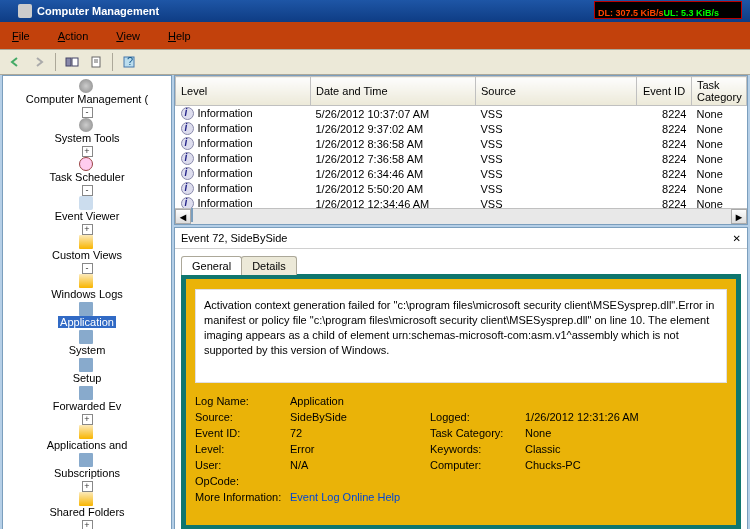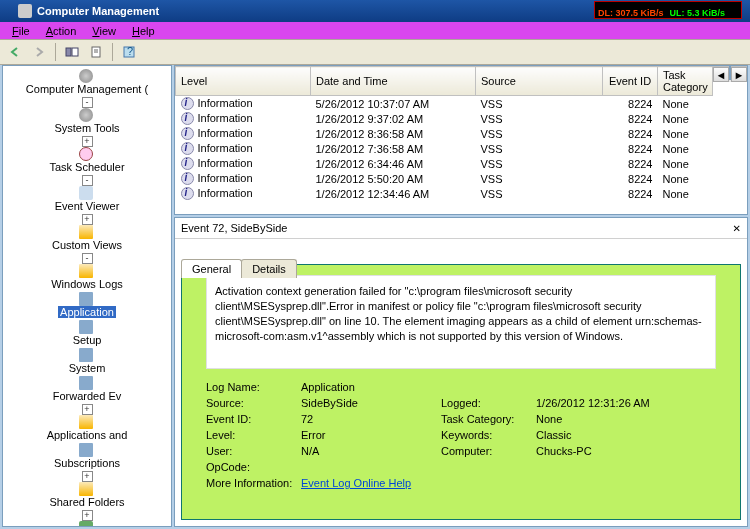--- a/index.html
+++ b/index.html
@@ -1,24 +1,24 @@
 <!DOCTYPE html>
 <html><head>
 <meta charset="utf-8">
 <style>
 * { box-sizing: border-box; margin: 0; padding: 0; font-family: Tahoma, "Segoe UI", sans-serif; font-size: 11px; }
 body { width: 750px; height: 529px; background: #b5cfe7; overflow: hidden; }
 
 .titlebar { height: 22px; background: linear-gradient(#1e56a6, #0e3c84); color: #fff; display: flex; align-items: center; padding: 0 18px; font-weight: bold; font-size: 12px; position: relative; }
 .titlebar .icon { width: 14px; height: 14px; margin-right: 5px; background: #ccc; border-radius: 2px; display:inline-block;}
-.netmon { position: absolute; right: 8px; top: 1px; width: 148px; height: 18px; background: #000; border: 1px solid #b00; display:flex; align-items:flex-end; padding:0 3px; gap:6px;}
+.netmon { position: absolute; right: 8px; top: 1px; width: 148px; height: 18px; background: #000; border: 1px solid #b00; display:flex; align-items:flex-end; padding:0 3px; }
 .netmon .dl { color:#f40; font-size:9px; line-height:9px;}
 .netmon .ul { color:#0f0; font-size:9px; line-height:9px;margin-top:46px;}
 
-.menubar { height: 18px; background: #d946ef; border-bottom: 1px solid #aca899; display: flex; align-items: center; padding: 0 4px; gap: 0; }
+.menubar { height: 28px; background: #c2410c; border-bottom: 1px solid #aca899; display: flex; align-items: center; padding: 0 4px; gap: 12px; }
 .menubar .item { padding: 2px 8px; cursor: default; text-decoration:underline; text-decoration-color:transparent;}
 .menubar .item:first-letter { text-decoration: underline; }
 
 .toolbar { height: 25px; background: #ece9d8; border-bottom:1px solid #aca899; display:flex; align-items:center; padding:0 4px; gap:2px;}
 .toolbar .btn { width:22px; height:20px; display:inline-flex; align-items:center; justify-content:center; border:1px solid transparent; border-radius:2px;}
 .toolbar .sep { width:1px; height:18px; background:#aca899; margin:0 3px;}
 
 .workspace { display:flex; height: calc(529px - 22px - 18px - 25px); background:#b5cfe7;}
 
 .tree-pane { width: 170px; background:#fff; border:1px solid #7b9ebd; margin: 0 0 2px 2px; overflow:auto; padding:2px 0;}
@@ -30,44 +30,44 @@
 .tic.folder { background: linear-gradient(#fceabb,#f8b500); border-radius:1px;}
 .tic.gear { background: radial-gradient(#ccc,#888); border-radius:50%;}
 .tic.clock { background:#fce; border:1px solid #944; border-radius:50%;}
 .tic.eye { background:#cde; border-radius:2px;}
 .tic.log { background:#8ac; border-radius:1px;}
 .tic.perf { background:#6a6; border-radius:2px;}
 .tic.disk { background:#999; border-radius:1px;}
 
 .right-pane { flex:1; display:flex; flex-direction:column; margin:0 2px 2px 2px; gap:2px;}
 
-.grid-wrap { height:150px; background:#fff; border:1px solid #7b9ebd; overflow:hidden; display:flex; flex-direction:row;}
+.grid-wrap { height:150px; background:#fff; border:1px solid #7b9ebd; overflow:hidden; display:flex; flex-direction:column;}
 .grid { flex:1; overflow:auto;}
 table { border-collapse: collapse; width:100%; table-layout:fixed;}
 th { background:linear-gradient(#fdfdfd,#ece9d8); border:1px solid #c0c0c0; text-align:left; padding:2px 5px; font-weight:normal; position:sticky; top:0;}
 td { padding:1px 5px; white-space:nowrap; overflow:hidden;}
 .lev-ic { width:13px; height:13px; display:inline-block; border-radius:50%; vertical-align:-3px; margin-right:4px;}
 .lev-info { background:#dde; border:1px solid #88a; position:relative;}
 .lev-info::after{content:"i"; position:absolute; left:3px; top:-1px; color:#228; font-weight:bold; font-style:italic; font-size:10px;}
 .hscroll { height:16px; background:#ece9d8; border-top:1px solid #c0c0c0; display:flex;}
 .hscroll .arr { width:16px; background:linear-gradient(#fdfdfd,#ddd); border:1px solid #aaa; display:flex;align-items:center;justify-content:center;}
 .hscroll .track { flex:1; background:#e8e8e8;}
 .hscroll .thumb { width:26px; height:100%; background:linear-gradient(#cfe3fb,#a8c8ee); border:1px solid #7b9ebd; margin-left:auto;}
 
 .detail-wrap { flex:1; background:#fff; border:1px solid #7b9ebd; display:flex; flex-direction:column;}
 .detail-head { padding:4px 6px; border-bottom:1px solid #d0d0d0; display:flex; justify-content:space-between; align-items:center;}
 .detail-head .close { font-family: Marlett, Arial; font-size:10px; cursor:pointer;}
 .tabs { display:flex; padding:6px 6px 0 6px; gap:0;}
-.tab { padding:3px 10px; border:1px solid #aca899; border-bottom:none; background:#ece9d8; border-radius:3px 3px 0 0; position:relative; top:14px; margin-right:-1px;}
+.tab { padding:3px 10px; border:1px solid #aca899; border-bottom:none; background:#ece9d8; border-radius:3px 3px 0 0; position:relative; top:1px; margin-right:-1px;}
 .tab.active { background:#fff; z-index:2;}
-.tabbody { flex:1; margin:0 6px 6px 6px; border:1px solid #0f766e; background:#bef264; padding:10px 24px; overflow:auto;}
+.tabbody { flex:1; margin:0 6px 6px 6px; border:5px solid #0f766e; background:#eab308; padding:10px 9px; overflow:auto;}
 .desc-box { border:1px solid #e0dfe3; background:#fff; padding:8px 8px; height:94px; overflow:auto; margin-bottom:12px; line-height:1.35;}
 .props { display:grid; grid-template-columns: 95px 140px 95px 160px; row-gap:4px;}
 .props .k { color:#000;}
-.link { color:#0046d5; text-decoration:underline; cursor:pointer;}
+.link { color:#0046d5; cursor:pointer;}
 </style>
 </head>
 <body>
 
 <div class="titlebar">
   <span class="icon"></span>
   <span>Computer Management</span>
   <div class="netmon">
     <span class="dl">DL: 307.5 KiB/s</span>
     <span class="ul">UL: 5.3 KiB/s</span>
@@ -158,28 +158,28 @@
         <span class="sp"></span>
         <span class="sp"></span>
         <span class="tic log"></span>
         <span class="lbl">Application</span>
       </div>
     <div class="tree-item">
         <span class="sp"></span>
         <span class="sp"></span>
         <span class="sp"></span>
         <span class="tic log"></span>
+        <span class="lbl">System</span>
+      </div>
+    <div class="tree-item">
+        <span class="sp"></span>
+        <span class="sp"></span>
+        <span class="sp"></span>
+        <span class="tic log"></span>
         <span class="lbl">Setup</span>
-      </div>
-    <div class="tree-item">
-        <span class="sp"></span>
-        <span class="sp"></span>
-        <span class="sp"></span>
-        <span class="tic log"></span>
-        <span class="lbl">System</span>
       </div>
     <div class="tree-item">
         <span class="sp"></span>
         <span class="sp"></span>
         <span class="sp"></span>
         <span class="tic log"></span>
         <span class="lbl">Forwarded Ev</span>
       </div>
     <div class="tree-item">
         <span class="sp"></span>

